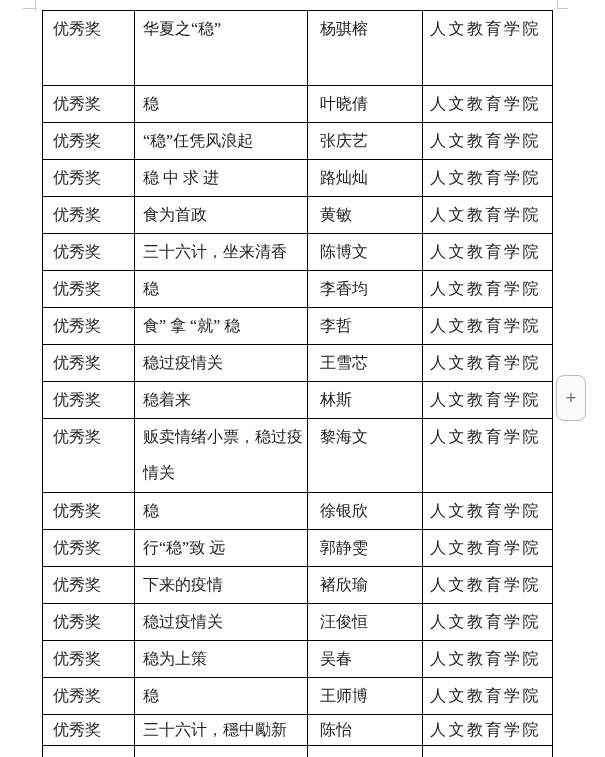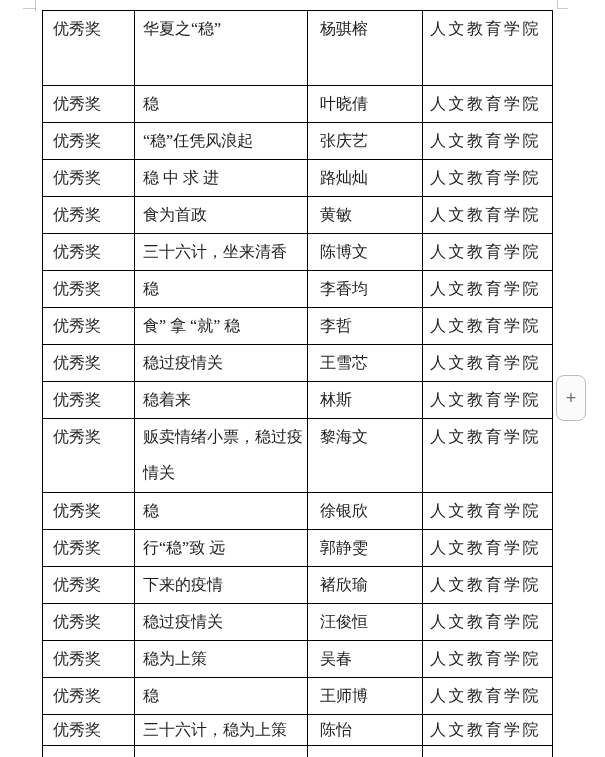--- a/index.html
+++ b/index.html
@@ -161,21 +161,21 @@
         <td class="col-college">人文教育学院</td>
       </tr>
       <tr style="height: 37px;">
         <td class="col-award">优秀奖</td>
         <td class="col-title">稳</td>
         <td class="col-name">王师博</td>
         <td class="col-college">人文教育学院</td>
       </tr>
       <tr class="short" style="height: 31px;">
         <td class="col-award">优秀奖</td>
-        <td class="col-title">三十六计，稳为上策</td>
+        <td class="col-title">三十六计，穩中勵新</td>
         <td class="col-name">陈怡</td>
         <td class="col-college">人文教育学院</td>
       </tr>
       <tr class="short" style="height: 12px;">
         <td class="col-award"></td>
         <td class="col-title"></td>
         <td class="col-name"></td>
         <td class="col-college"></td>
       </tr>
     </tbody>

